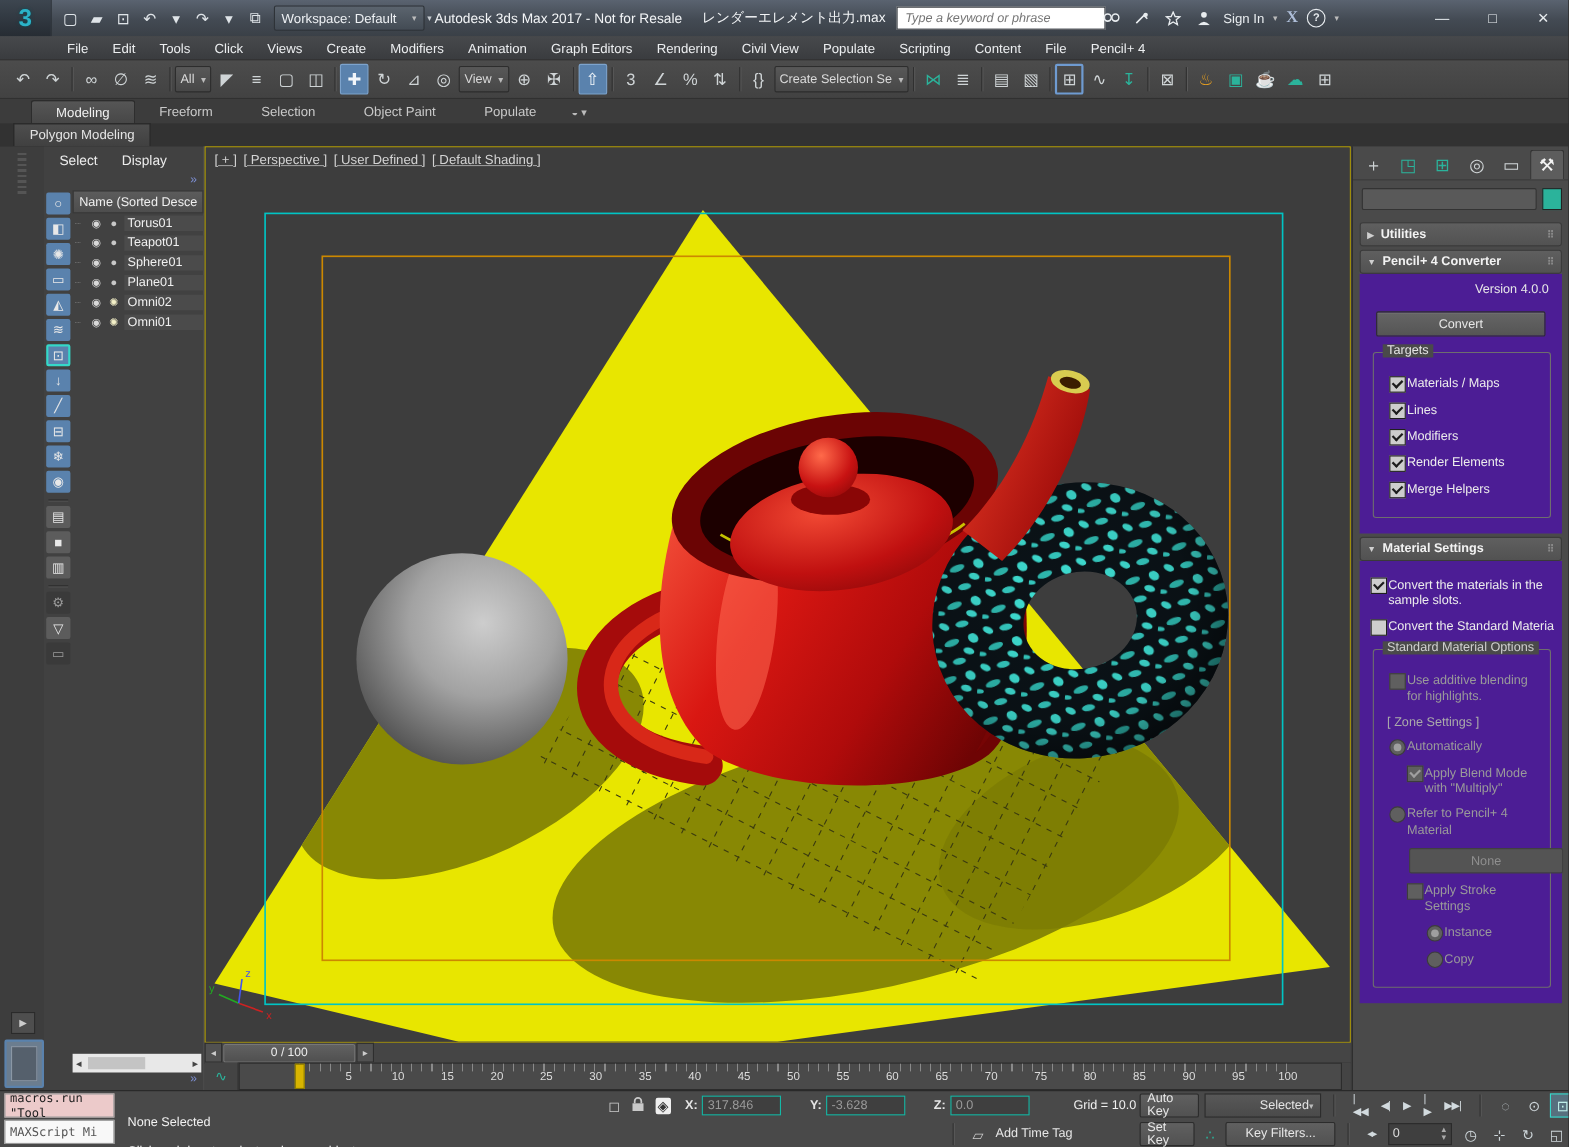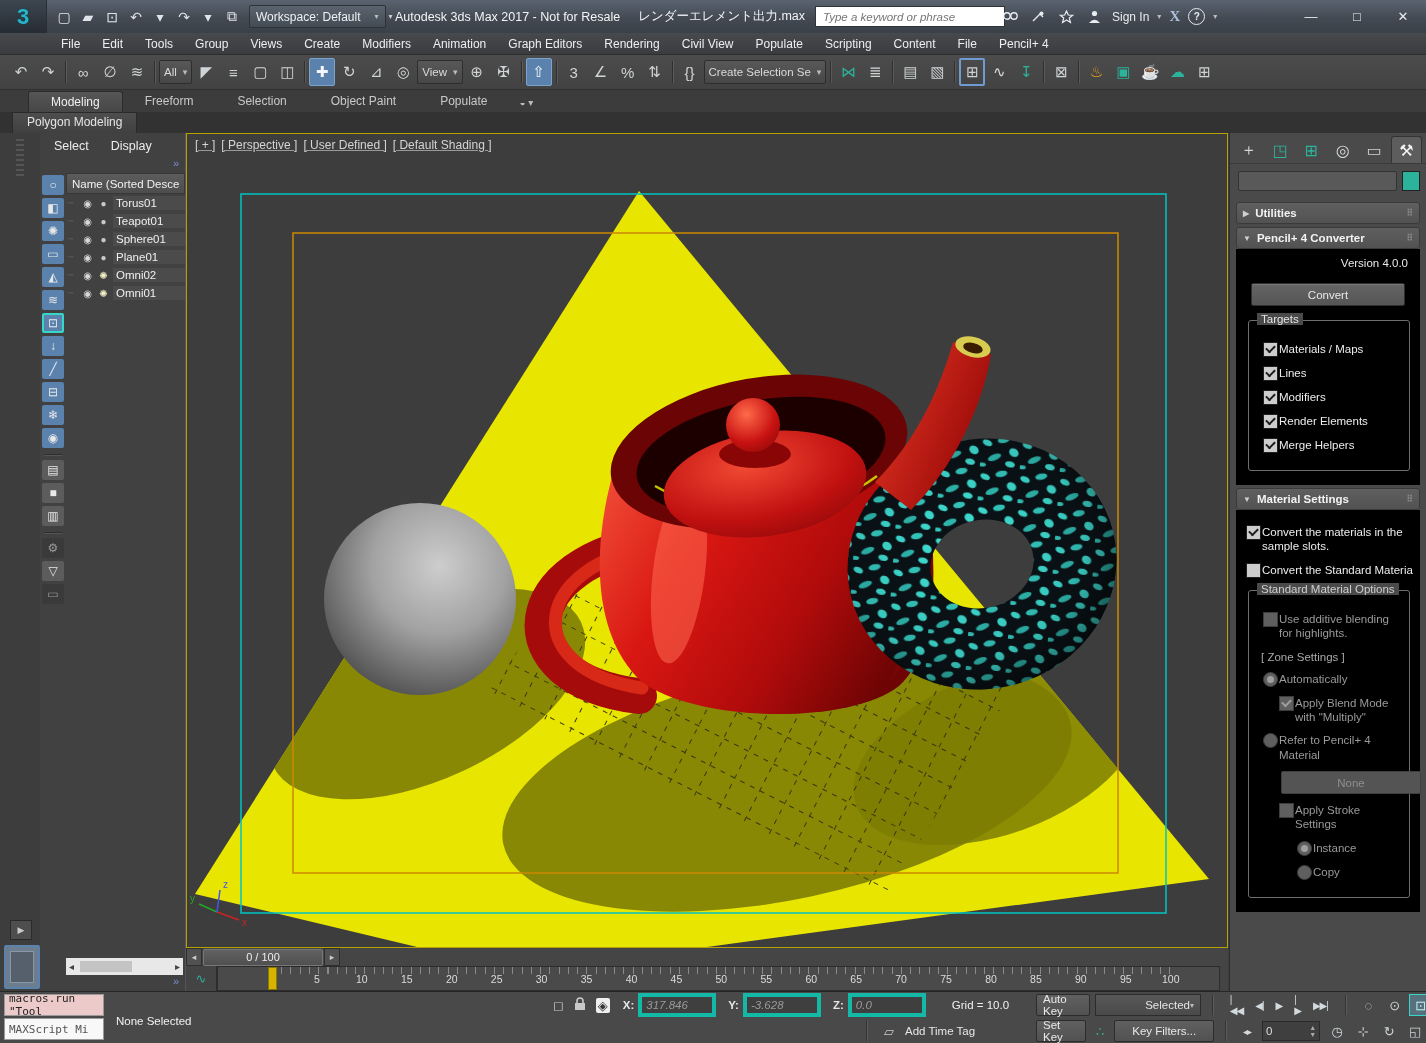--- a/index.html
+++ b/index.html
@@ -124,21 +124,21 @@
   .cptab.teal{color:var(--teal);}
   .cptab.act{background:#5d5d5d;border:1px solid #333;border-bottom:none;color:#f4f4f4;}
   .cpname{display:flex;align-items:center;gap:5px;padding:7px 6px 8px 8px;}
   .cpname .fld{flex:1;height:18px;background:#595959;border:1px solid #333;border-radius:2px;}
   .cpname .swatch{width:16px;height:18px;background:var(--teal);border:1px solid #222;}
   .roll{margin:3px 6px;background:#515151;border-radius:3px;}
   .rollhead{height:20px;background:linear-gradient(#5f5f5f,#525252);border:1px solid #3a3a3a;border-radius:3px;
      display:flex;align-items:center;padding:0 6px;gap:6px;font-weight:bold;font-size:11.5px;color:#f2f2f2;}
   .rollhead .arr{font-size:8px;color:#cfcfcf;}
   .rollhead .grip{margin-left:auto;color:#8a8a8a;font-size:9px;}
-  .rollbody{padding:6px 4px 10px 4px;background:#000000;}
+  .rollbody{padding:6px 4px 10px 4px;background:#4c1d95;}
   .verline{text-align:right;font-size:11.5px;color:#e8e8e8;padding:2px 8px 10px 0;}
   .btn{height:21px;background:linear-gradient(#656565,#555);border:1px solid #2e2e2e;border-radius:2px;color:#e8e8e8;
      font-size:11.5px;display:flex;align-items:center;justify-content:center;box-shadow:inset 0 1px rgba(255,255,255,.12);}
   .convertbtn{width:152px;margin:4px auto 14px auto;}
   .grpbox{position:relative;border:1px solid #6e6e6e;border-radius:3px;margin:12px 6px 4px 8px;padding:12px 6px 8px 8px;}
   .grpbox .glabel{position:absolute;top:-8px;left:8px;background:#4a4a4a;padding:0 4px;font-size:11.5px;color:#e4e4e4;}
   .cbrow{display:flex;align-items:flex-start;gap:1px;margin:9px 2px 9px 6px;font-size:11.5px;color:#ececec;line-height:1.25;}
   .cb{width:13px;height:13px;background:#cdcdcd;border:1px solid #1f1f1f;position:relative;flex:none;margin-top:0px;}
   .cb.on::after{content:"";position:absolute;left:2px;top:2px;width:7px;height:4px;border-left:2px solid #1d1d1d;
      border-bottom:2px solid #1d1d1d;transform:rotate(-45deg);}
@@ -156,22 +156,22 @@
   .statusbar{position:absolute;left:0;top:991px;width:100%;height:52px;background:#494949;border-top:1px solid #262626;
      box-sizing:border-box;font-size:11.5px;}
   .srow{position:absolute;left:0;width:100%;height:26px;display:flex;align-items:center;}
   .srow1{top:0;} .srow2{top:26px;}
   .listener{position:absolute;left:4px;width:100px;height:22px;border:1px solid #9a9a9a;display:flex;align-items:center;
      padding:0 4px;font-family:"DejaVu Sans Mono",monospace;font-size:11px;box-sizing:border-box;}
   .lpink{top:2px;background:#eccaca;color:#222;}
   .lwhite{top:26px;background:#f8f8f8;color:#555;}
   .sprompt{position:absolute;left:116px;color:#f2f2f2;margin-top:32px;}
   .sicon2{color:#c9c9c9;font-size:13px;margin:0 5px;}
-  .coordfld{width:62px;height:16px;background:#3f3f3f;border:4px solid #14b8a6;color:#9a9a9a;display:flex;align-items:center;
-     padding:0 4px;margin:0 12px 0 4px;font-style:italic;}
+  .coordfld{width:62px;height:16px;background:#3f3f3f;border:1px solid #14b8a6;color:#9a9a9a;display:flex;align-items:center;
+     padding:0 4px;margin:0 26px 0 4px;}
   .skbtn{height:20px;background:linear-gradient(#606060,#515151);border:1px solid #2c2c2c;border-radius:2px;color:#e8e8e8;
      display:flex;align-items:center;justify-content:center;padding:0 6px;}
   .seldrop{width:108px;height:20px;background:linear-gradient(#585858,#4a4a4a);border:1px solid #2c2c2c;color:#e4e4e4;
      display:flex;align-items:center;justify-content:flex-end;padding:0 6px;}
   .pbtn{color:#d2dade;font-size:10px;padding:0 6px;letter-spacing:-1px;}
   .navi{width:24px;height:22px;display:flex;align-items:center;justify-content:center;color:#ccd4d8;font-size:13px;}
   .navi.tealbox{background:#57707e;border:1px solid #35d8c8;box-sizing:border-box;color:#bfeee8;}
   .framefld{width:56px;height:18px;background:#3f3f3f;border:1px solid #2a2a2a;color:#ddd;display:flex;align-items:center;
      justify-content:space-between;padding:0 3px;}
   .framefld .spin{font-size:7px;color:#aaa;line-height:1;}
@@ -242,21 +242,21 @@
       <span class="winbtn">□</span>
       <span class="winbtn">✕</span>
     </div>
   </div>
 
   <div class="menubar">
 
   <span>File</span>
       <span>Edit</span>
       <span>Tools</span>
-      <span>Group</span>
+      <span>Click</span>
       <span>Views</span>
       <span>Create</span>
       <span>Modifiers</span>
       <span>Animation</span>
       <span>Graph Editors</span>
       <span>Rendering</span>
       <span>Civil View</span>
       <span>Populate</span>
       <span>Scripting</span>
       <span>Content</span>

